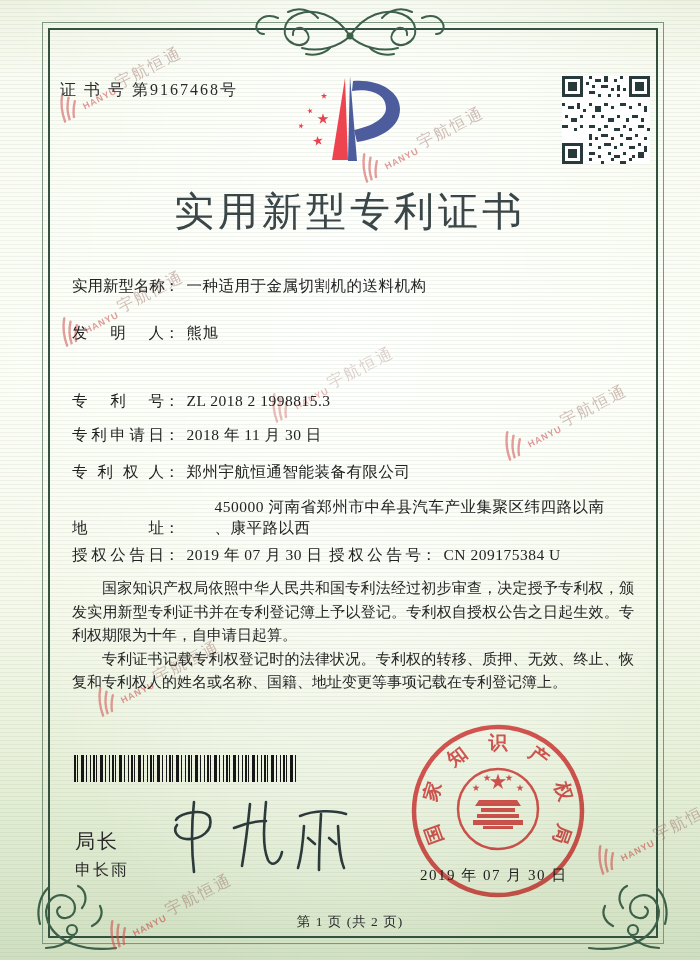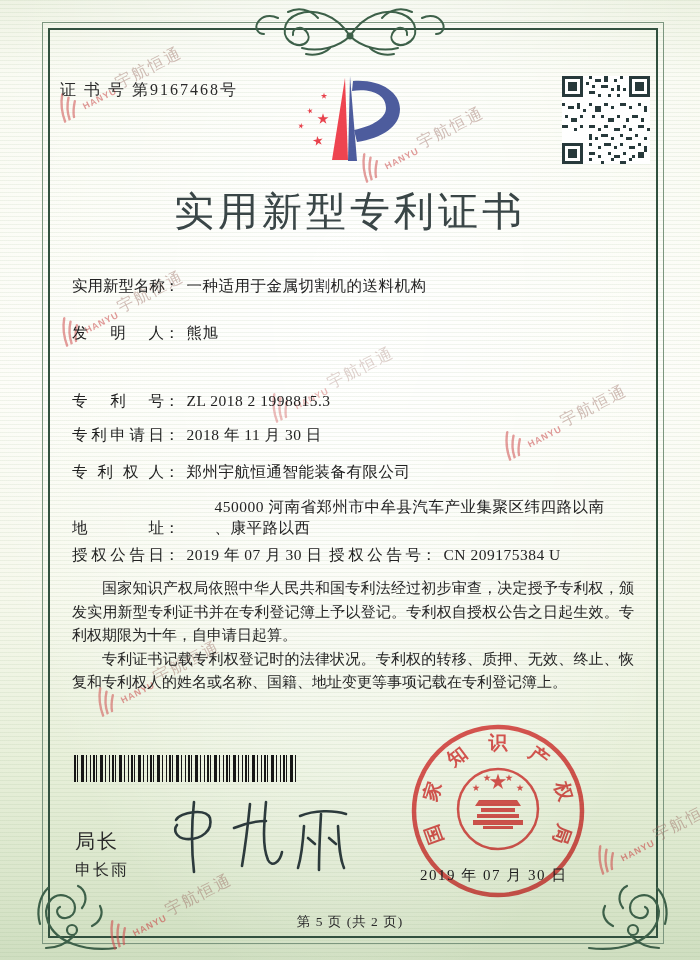--- a/index.html
+++ b/index.html
@@ -290,15 +290,15 @@
       <text x="35.6" y="77.2" transform="rotate(-73 35.6 77.2)">家</text>
       <text x="57.9" y="45.3" transform="rotate(-37 57.9 45.3)">知</text>
       <text x="95" y="33">识</text>
       <text x="132.1" y="45.3" transform="rotate(37 132.1 45.3)">产</text>
       <text x="154.4" y="77.2" transform="rotate(73 154.4 77.2)">权</text>
       <text x="153.3" y="116.2" transform="rotate(110 153.3 116.2)">局</text>
     </g>
   </svg>
   <div class="seal-date">2019 年 07 月 30 日</div>
 
-  <div class="footer">第 5 页 (共 2 页)</div>
+  <div class="footer">第 1 页 (共 2 页)</div>
 
 </div>
 
 </body></html>

